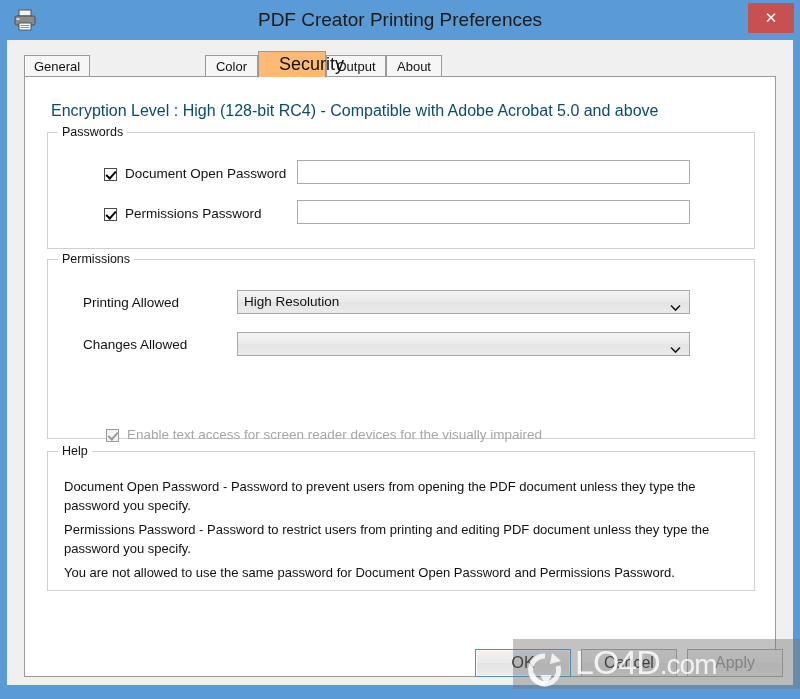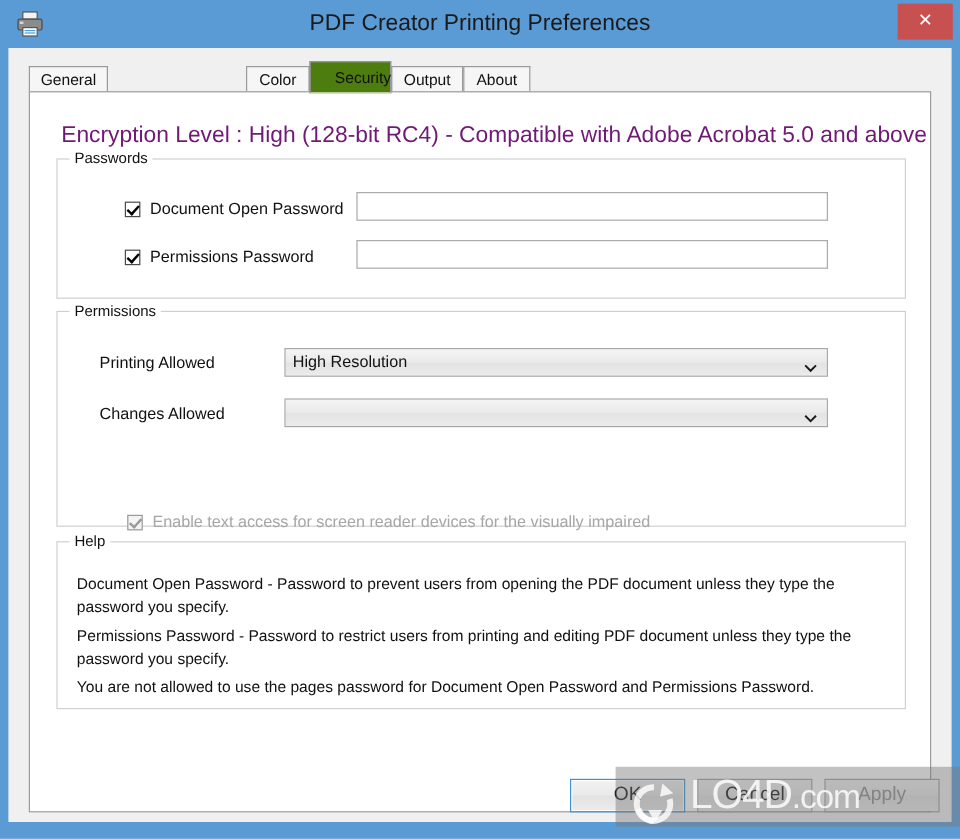--- a/index.html
+++ b/index.html
@@ -100,45 +100,45 @@
     text-align: center;
     padding: 0 7px;
     cursor: pointer;
     white-space: nowrap;
     font-family: "Liberation Sans", sans-serif;
   }
   .tab.active {
     top: 0px;
     height: 27px;
     line-height: 25px;
-    background: #4d7c0f;
+    background: #fdba74;
     border-bottom: 1px solid #ffffff;
     z-index: 5;
-    font-size: 13px;
+    font-size: 18px;
     padding-left: 20px;
   }
 
   
   .tabpage {
     position: absolute;
     left: 17px;
     top: 36px;
     width: 752px;
     height: 601px;
     background: #ffffff;
     border: 1px solid #9a9a9a;
     box-sizing: border-box;
   }
 
   .enc-level {
     position: absolute;
     left: 26px;
     top: 25px;
-    font-size: 19px;
-    color: #701a75;
+    font-size: 16px;
+    color: #0c4a6e;
     white-space: nowrap;
     font-family: "Liberation Sans", sans-serif;
   }
 
   
   .groupbox {
     position: absolute;
     border: 1px solid #d0d0d0;
     box-sizing: border-box;
   }
@@ -391,21 +391,21 @@
         <div class="cb-row" style="left:38px;top:164px;">
           <span class="checkbox checked disabled"></span>
           <span class="cb-label disabled">Enable text access for screen reader devices for the visually impaired</span>
         </div>
       </div>
 
       <div class="groupbox" id="gb-help">
         <span class="group-legend">Help</span>
         <div class="help-p" style="top:25px;">Document Open Password - Password to prevent users from opening the PDF document unless they type the password you specify.</div>
         <div class="help-p" style="top:68px;">Permissions Password - Password to restrict users from printing and editing PDF document unless they type the password you specify.</div>
-        <div class="help-p" style="top:111px;">You are not allowed to use the pages password for Document Open Password and Permissions Password.</div>
+        <div class="help-p" style="top:111px;">You are not allowed to use the same password for Document Open Password and Permissions Password.</div>
       </div>
 
     </div>
 
     <div class="btn default" style="left:468px;top:609px;width:96px;">OK</div>
     <div class="btn" style="left:574px;top:609px;width:96px;">Cancel</div>
     <div class="btn disabled" style="left:680px;top:609px;width:96px;">Apply</div>
 
   </div>
 

